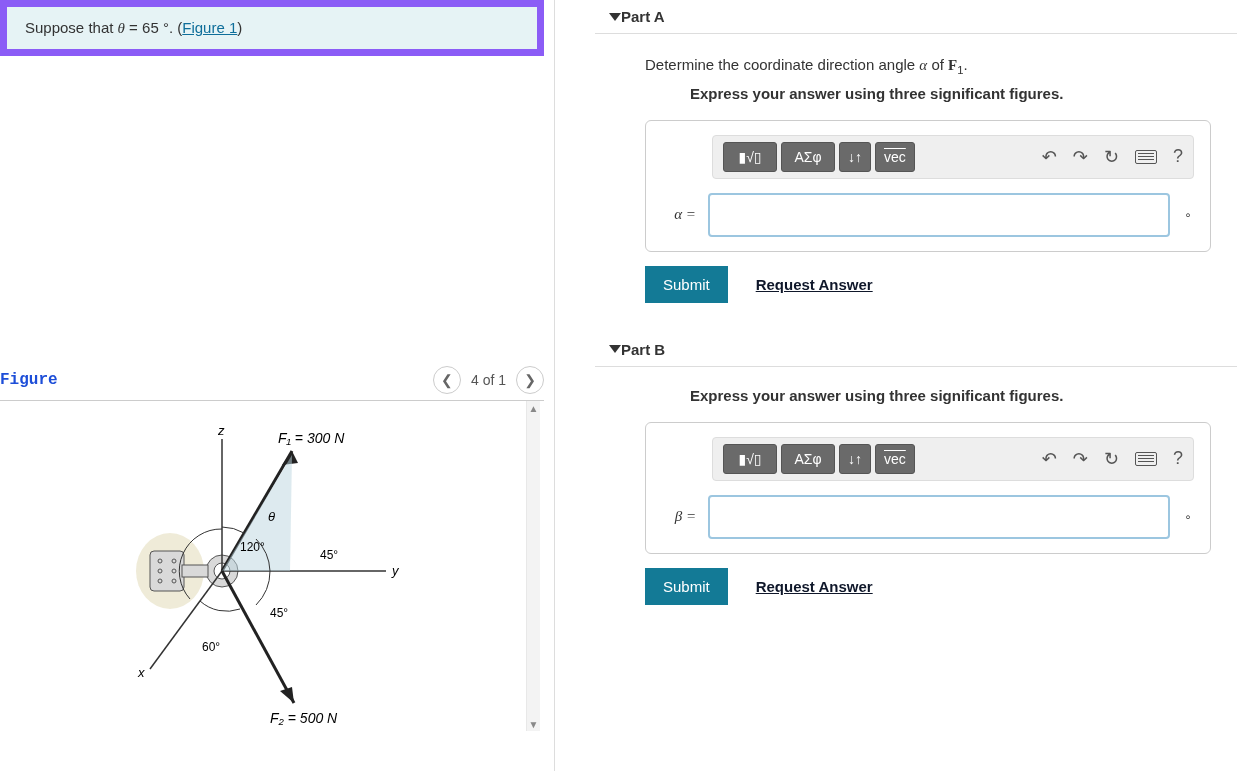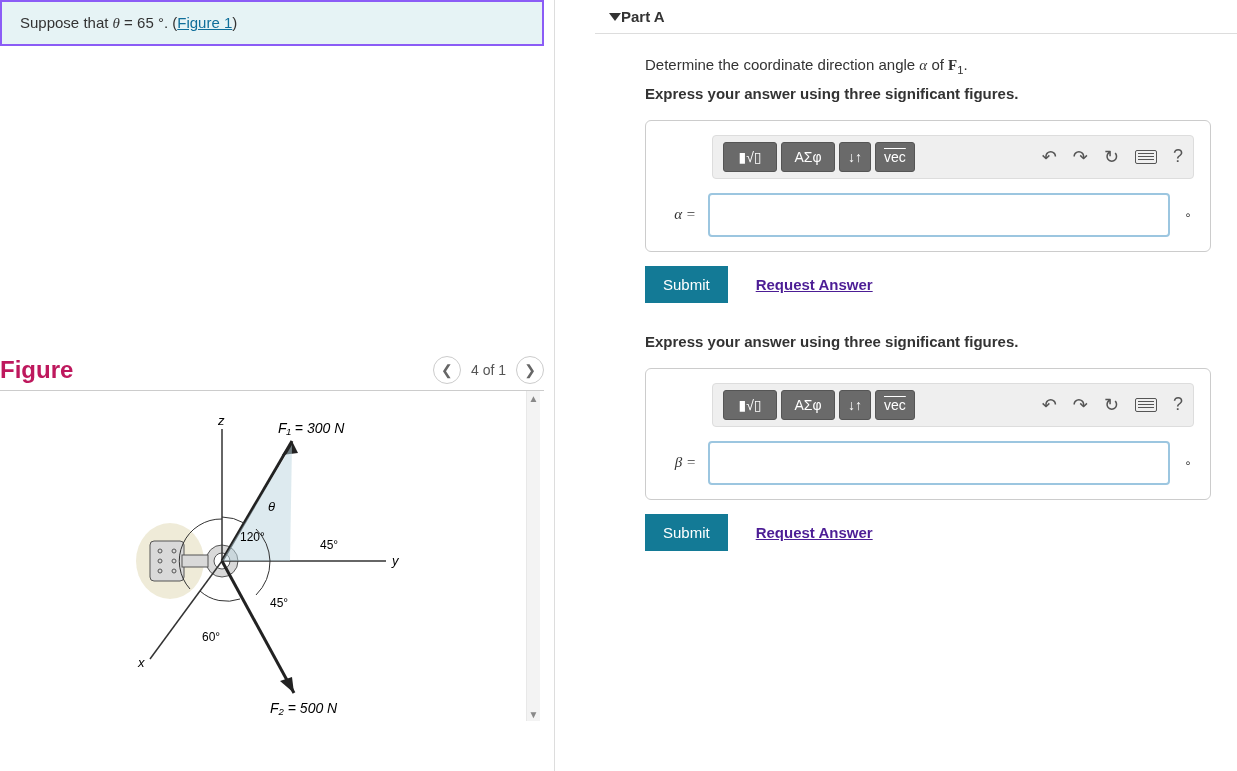--- a/index.html
+++ b/index.html
@@ -20,36 +20,36 @@
     padding-right: 10px;
     position: relative;
     border-right: 1px solid #ddd;
   }
   .right-col {
     flex: 1;
     padding-left: 40px;
   }
   .prompt-box {
     background: #e6f3f5;
-    border: 2px solid #8b5cf6;
+    border: 7px solid #8b5cf6;
     padding: 12px 18px;
     margin: 0 0 8px 0;
     font-size: 15px;
     color: #333;
   }
   .prompt-box a { color: #0f6e9a; text-decoration: underline; cursor: pointer; }
   .figure-header {
     display: flex;
     align-items: center;
     justify-content: space-between;
     border-bottom: 1px solid #ccc;
     padding-bottom: 6px;
     margin-top: 310px;
   }
-  .figure-title { font-size: 24px; font-weight: bold; color: #be185d; }
+  .figure-title { font-size: 16px; font-weight: bold; color: #1d4ed8; font-family: Liberation Mono, monospace; }
   .pager {
     display: flex;
     align-items: center;
     gap: 10px;
     font-size: 14px;
     color: #555;
   }
   .pager-btn {
     width: 28px;
     height: 28px;
@@ -95,21 +95,21 @@
   .caret-down {
     width: 0; height: 0;
     border-left: 6px solid transparent;
     border-right: 6px solid transparent;
     border-top: 8px solid #333;
     margin-left: 8px;
   }
   .part-title { font-weight: bold; font-size: 15px; color: #333; }
   .part-body { padding-left: 50px; padding-right: 26px; }
   .instruction { margin-bottom: 6px; line-height: 1.5; }
-  .sub-instruction { font-weight: bold; margin-bottom: 18px; }
+  .sub-instruction { font-weight: bold; margin-bottom: 18px; margin-left: 45px; }
   .answer-panel {
     border: 1px solid #ccc;
     border-radius: 6px;
     padding: 14px 16px;
     margin-bottom: 14px;
   }
   .toolbar-row {
     display: flex;
     align-items: center;
     justify-content: space-between;
@@ -154,21 +154,21 @@
   .unit-deg { font-size: 12px; color: #444; vertical-align: super; width: 12px; text-align: center;}
   .action-row { display: flex; align-items: center; gap: 28px; margin-top: 4px; margin-bottom: 30px; }
   .submit-btn {
     background: #137a96;
     color: #fff;
     border: none;
     padding: 10px 18px;
     font-size: 15px;
     cursor: pointer;
   }
-  .link-action { color: #4c1d95; text-decoration: underline; font-weight: bold; cursor: pointer; font-size: 15px; }
+  .link-action { color: #0f172a; text-decoration: underline; font-weight: bold; cursor: pointer; font-size: 15px; }
   .math-theta { font-style: italic; font-family: Georgia, serif; }
   .math-bold { font-weight: bold; font-family: Georgia, serif; }
   .sub1 { font-size: 0.75em; vertical-align: sub; }
   .kbd-icon {
     display: inline-block;
     width: 22px; height: 14px;
     border: 1.5px solid #555;
     border-radius: 2px;
     position: relative;
   }
@@ -291,20 +291,24 @@
           <span class="unit-deg">∘</span>
         </div>
       </div>
 
       <div class="action-row">
         <button class="submit-btn">Submit</button>
         <a class="link-action">Request Answer</a>
       </div>
     </div>
 
+    <div class="part-header">
+      <span class="caret-down"></span>
+      <span class="part-title">Part B</span>
+    </div>
     <div class="part-body">
       <div class="sub-instruction">Express your answer using three significant figures.</div>
 
       <div class="answer-panel">
         <div class="toolbar-row">
           <div class="toolbar-left">
             <div class="tb-btn wide">▮√▯</div>
             <div class="tb-btn wide">ΑΣφ</div>
             <div class="tb-btn">↓↑</div>
             <div class="tb-btn">

